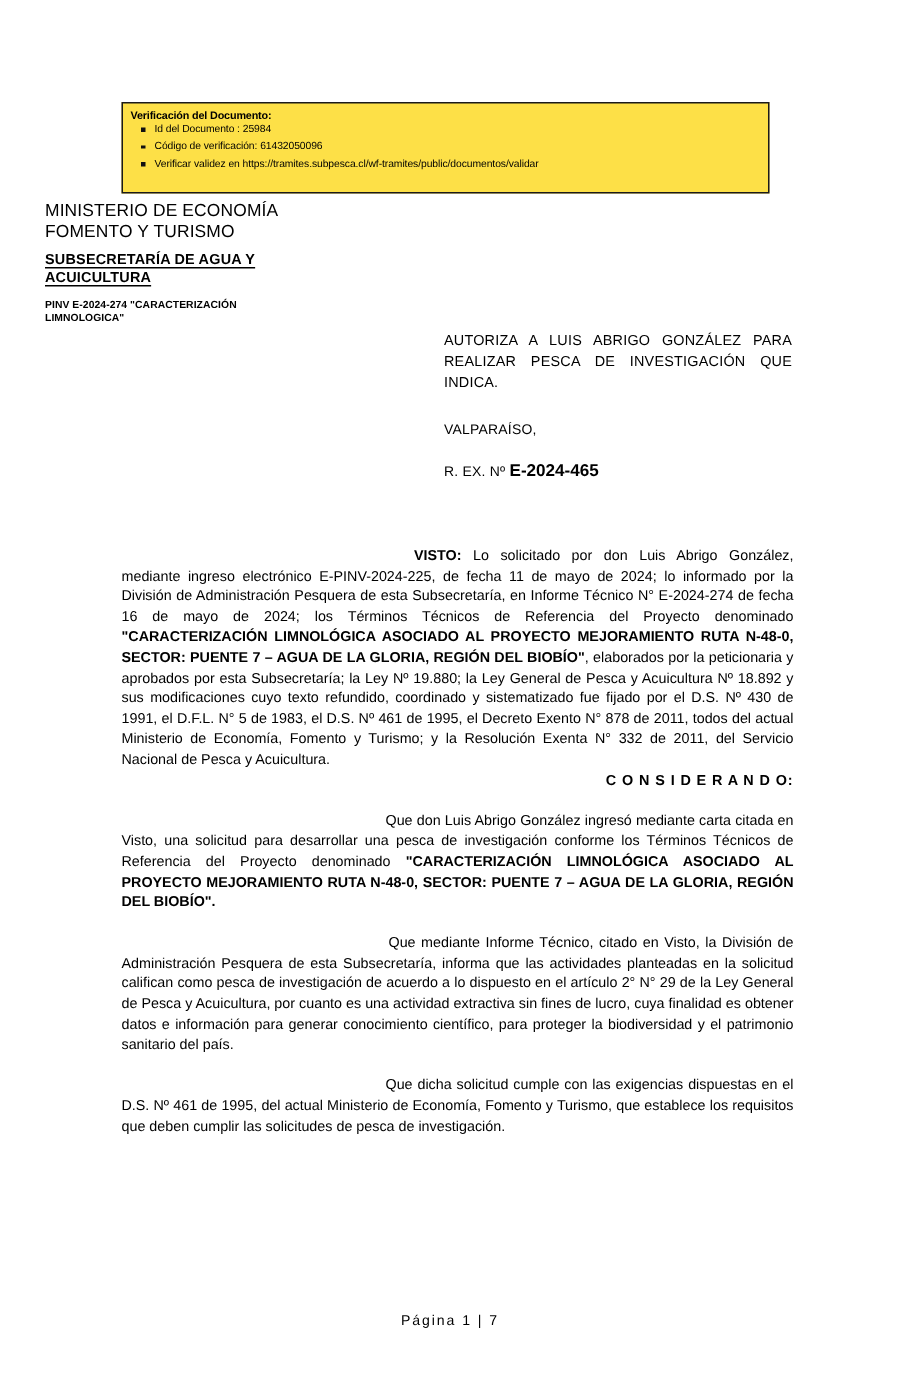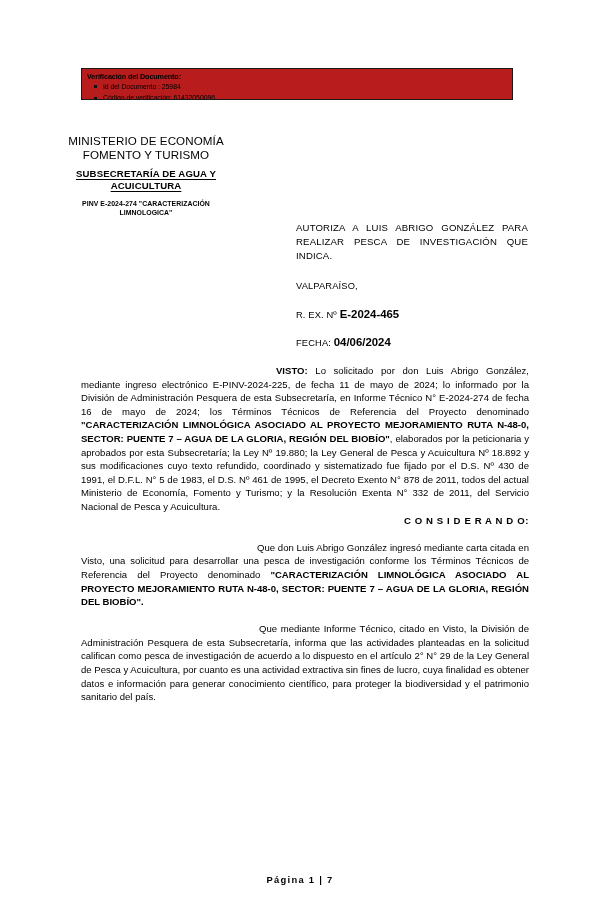--- a/index.html
+++ b/index.html
@@ -22,25 +22,25 @@
     inset: 0;
     background: #ffffff;
   }
 
   
   .verif-box {
     position: absolute;
     left: 81px;
     top: 68px;
     width: 432px;
-    height: 32px;
+    height: 61px;
     border: 1.4px solid #1a1a1a;
     box-sizing: border-box;
     overflow: hidden;
-    background: #b91c1c;
+    background: #fde047;
   }
   .verif-title {
     font-size: 7.2px;
     font-weight: bold;
     line-height: 1.05;
     margin: 3.5px 0 0 5px;
     letter-spacing: -0.1px;
     white-space: nowrap;
   }
   .verif-list {
@@ -64,21 +64,21 @@
     height: 2.6px;
     background: #111;
   }
 
   
   .inst-header {
     position: absolute;
     left: 30px;
     top: 134px;
     width: 232px;
-    text-align: center;
+    text-align: left;
   }
   .inst-line1, .inst-line2 {
     font-size: 11.6px;
     line-height: 13.6px;
     letter-spacing: 0.1px;
     white-space: nowrap;
   }
   .subsec {
     margin-top: 7px;
     font-size: 9.6px;
@@ -174,21 +174,21 @@
   }
 
   
   .footer {
     position: absolute;
     left: 0;
     right: 0;
     top: 874px;
     text-align: center;
     font-size: 9.4px;
-    font-weight: bold;
+    font-weight: normal;
     letter-spacing: 1.3px;
   }
 </style>
 </head>
 <body>
 
 <div class="page">
 
   <div class="verif-box">
     <div class="verif-title">Verificación del Documento:</div>
@@ -212,40 +212,37 @@
     </div>
   </div>
 
   <div class="right-block">
     <div class="res-title">AUTORIZA A LUIS ABRIGO GONZÁLEZ PARA REALIZAR PESCA DE INVESTIGACIÓN QUE INDICA.</div>
     <div class="res-city">VALPARAÍSO,</div>
     <div class="res-num">
       <span>R. EX. Nº</span>
       <b>E-2024-465</b>
     </div>
-    <div class="res-fecha">
-      <span>FECHA:</span>
-      <b>04/06/2024</b>
-    </div>
   </div>
 
   <div class="body-text">
 
     <p><span class="indent"></span><b class="bold">VISTO:</b><span> Lo solicitado por don Luis Abrigo González, mediante ingreso electrónico E-PINV-2024-225, de fecha 11 de mayo de 2024; lo informado por la División de Administración Pesquera de esta Subsecretaría, en Informe Técnico N° E-2024-274 de fecha 16 de mayo de 2024; los Términos Técnicos de Referencia del Proyecto denominado </span><b class="bold">"CARACTERIZACIÓN LIMNOLÓGICA ASOCIADO AL PROYECTO MEJORAMIENTO RUTA N-48-0, SECTOR: PUENTE 7 – AGUA DE LA GLORIA, REGIÓN DEL BIOBÍO"</b><span>, elaborados por la peticionaria y aprobados por esta Subsecretaría; la Ley Nº 19.880; la Ley General de Pesca y Acuicultura Nº 18.892 y sus modificaciones cuyo texto refundido, coordinado y sistematizado fue fijado por el D.S. Nº 430 de 1991, el D.F.L. N° 5 de 1983, el D.S. Nº 461 de 1995, el Decreto Exento N° 878 de 2011, todos del actual Ministerio de Economía, Fomento y Turismo; y la Resolución Exenta N° 332 de 2011, del Servicio Nacional de Pesca y Acuicultura.</span></p>
 
     <p class="considerando">C O N S I D E R A N D O:</p>
 
     <div class="para-gap"></div>
 
     <p><span class="indent-mid"></span><span>Que don Luis Abrigo González ingresó mediante carta citada en Visto, una solicitud para desarrollar una pesca de investigación conforme los Términos Técnicos de Referencia del Proyecto denominado </span><b class="bold">"CARACTERIZACIÓN LIMNOLÓGICA ASOCIADO AL PROYECTO MEJORAMIENTO RUTA N-48-0, SECTOR: PUENTE 7 – AGUA DE LA GLORIA, REGIÓN DEL BIOBÍO".</b></p>
 
     <div class="para-gap"></div>
 
     <p><span class="indent-short"></span><span>Que mediante Informe Técnico, citado en Visto, la División de Administración Pesquera de esta Subsecretaría, informa que las actividades planteadas en la solicitud califican como pesca de investigación de acuerdo a lo dispuesto en el artículo 2° N° 29 de la Ley General de Pesca y Acuicultura, por cuanto es una actividad extractiva sin fines de lucro, cuya finalidad es obtener datos e información para generar conocimiento científico, para proteger la biodiversidad y el patrimonio sanitario del país.</span></p>
 
     <div class="para-gap"></div>
 
+    <p><span class="indent-mid"></span><span>Que dicha solicitud cumple con las exigencias dispuestas en el D.S. Nº 461 de 1995, del actual Ministerio de Economía, Fomento y Turismo, que establece los requisitos que deben cumplir las solicitudes de pesca de investigación.</span></p>
 
   </div>
 
   <div class="footer">Página 1 | 7</div>
 
 </div>
 
 </body></html>

